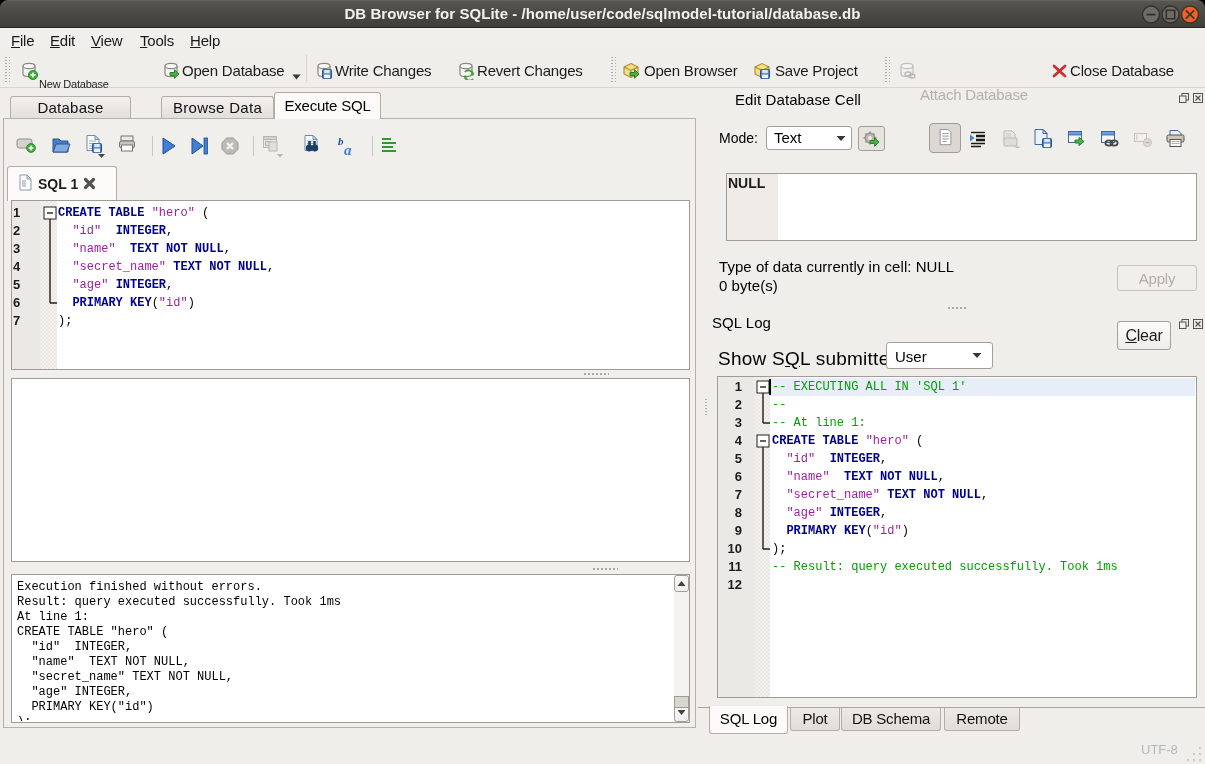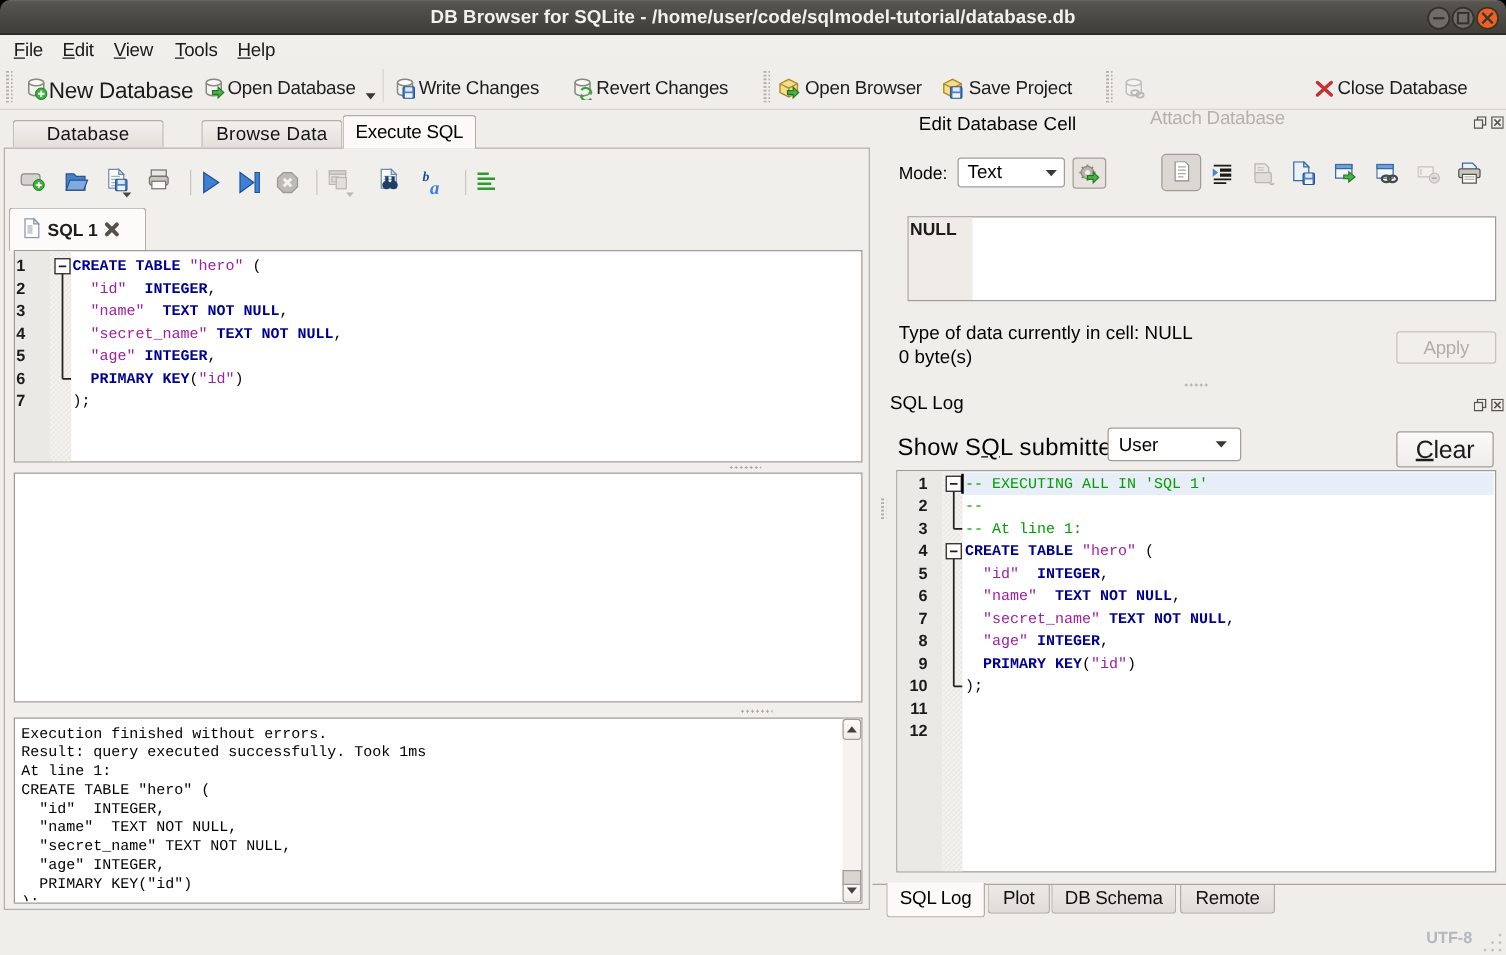--- a/index.html
+++ b/index.html
@@ -87,21 +87,21 @@
     <path d="M9 0.5 l4 4 h-4 z" fill="#d7e2f0" stroke="#6e8cb0" stroke-width="1"></path>
     <path d="M3 6 h7 M3 8.5 h7 M3 11 h7 M3 13.5 h5" stroke="#9ab0c8" stroke-width="1"></path>
   </g>
 </defs>
 </svg>
 
 <svg class="abs" style="left:20px;top:62px;" width="18" height="18" viewBox="0 0 18 18">
   <use href="#cyl" x="1" y="0"></use>
     <use href="#plusg" x="8" y="8"></use>
 </svg>
-<div class="abs" style="left:39px;top:62px;font-size:18px;color:#1c1c1c;letter-spacing:-0.2px;">New Database</div>
+<div class="abs" style="left:39px;top:78px;font-size:11px;color:#1c1c1c;letter-spacing:-0.2px;">New Database</div>
 
 <svg class="abs" style="left:162px;top:62px;" width="18" height="18" viewBox="0 0 18 18">
   <use href="#cyl" x="1" y="0"></use>
     <use href="#arrowg" x="7" y="7"></use>
 </svg>
 <div class="abs" style="left:182px;top:62px;font-size:15px;color:#1c1c1c;letter-spacing:-0.2px;">Open Database</div>
 <svg class="abs" style="left:292px;top:74px;" width="9" height="6" viewBox="0 0 9 6">
   <path d="M0.5 0.5 h8 l-4 5 z" fill="#3a3833"></path>
 </svg>
 
@@ -385,22 +385,22 @@
   <rect x="14.5" y="0.5" width="9" height="9" fill="none" stroke="#55534e"></rect>
   <path d="M16.5 2.5 l5 5 M21.5 2.5 l-5 5" stroke="#55534e" stroke-width="1.2"></path>
 </svg>
 
 <div class="abs" style="left:718px;top:348px;font-size:19px;letter-spacing:0.25px;color:#000;">Show S<span style="text-decoration:underline">Q</span>L submitted by</div>
 <div class="abs combo" style="left:886px;top:342px;width:107px;height:27px;box-sizing:border-box;"></div>
 <div class="abs" style="left:895px;top:348px;font-size:15px;color:#000;">User</div>
 <svg class="abs" style="left:972px;top:352px;" width="10" height="7">
     <path d="M0.5 1 L9.5 1 L5 6 z" fill="#3a3833"></path>
   </svg>
-<div class="abs btn" style="left:1117px;top:345px;width:78px;height:29px;box-sizing:border-box;
-     font-size:20px;letter-spacing:-0.2px;color:#1c1c1c;text-align:center;line-height:28px;"><span style="text-decoration:underline">C</span>lear</div>
+<div class="abs btn" style="left:1117px;top:321px;width:54px;height:29px;box-sizing:border-box;
+     font-size:16px;letter-spacing:-0.2px;color:#1c1c1c;text-align:center;line-height:28px;"><span style="text-decoration:underline">C</span>lear</div>
 
 <div class="abs" style="left:717px;top:376px;width:480px;height:322px;background:#fff;
      border:1px solid #9f9b95;box-sizing:border-box;"></div>
 <div class="abs" style="left:718px;top:377px;width:36px;height:320px;background:#ebe9e5;"></div>
 <div class="abs checker" style="left:754px;top:377px;width:16px;height:320px;"></div>
 <div class="abs" style="left:770px;top:378px;width:425px;height:18px;background:#e8eef8;"></div>
 
 <div class="abs" style="left:718px;top:378px;width:24px;font-size:13px;font-weight:bold;
      color:#1b1b1b;line-height:18px;text-align:right;">1<br>2<br>3<br>4<br>5<br>6<br>7<br>8<br>9<br>10<br>11<br>12</div>
 
@@ -417,34 +417,34 @@
 <pre class="abs" style="left:772px;top:378px;font-size:12px;line-height:18px;color:#000;"><span class="c">-- EXECUTING ALL IN 'SQL 1'</span>
 <span class="c">--</span>
 <span class="c">-- At line 1:</span>
 <span class="k">CREATE</span> <span class="k">TABLE</span> <span class="s">"hero"</span> (
   <span class="s">"id"</span>  <span class="k">INTEGER</span>,
   <span class="s">"name"</span>  <span class="k">TEXT</span> <span class="k">NOT</span> <span class="k">NULL</span>,
   <span class="s">"secret_name"</span> <span class="k">TEXT</span> <span class="k">NOT</span> <span class="k">NULL</span>,
   <span class="s">"age"</span> <span class="k">INTEGER</span>,
   <span class="k">PRIMARY</span> <span class="k">KEY</span>(<span class="s">"id"</span>)
 );
-</pre>
+<span class="c">-- Result: query executed successfully. Took 1ms</span></pre>
 
 <div class="abs" style="left:698px;top:707px;width:507px;height:1px;background:#aaa69f;"></div>
 <div class="abs tab-s" style="left:790px;top:708px;width:50px;height:23px;font-size:15px;letter-spacing:-0.2px;
      text-align:center;line-height:22px;box-sizing:border-box;">Plot</div>
 <div class="abs tab-s" style="left:841px;top:708px;width:100px;height:23px;font-size:15px;letter-spacing:-0.2px;
      text-align:center;line-height:22px;box-sizing:border-box;">DB Schema</div>
 <div class="abs tab-s" style="left:944px;top:708px;width:76px;height:23px;font-size:15px;letter-spacing:-0.2px;
      text-align:center;line-height:22px;box-sizing:border-box;">Remote</div>
 <div class="abs" style="left:709px;top:706px;width:79px;height:28px;background:#fbfaf9;
      border:1px solid #b3afa8;border-top:none;border-radius:0 0 3px 3px;box-sizing:border-box;
      font-size:15px;letter-spacing:-0.2px;text-align:center;line-height:26px;color:#000;">SQL Log</div>
 
-<div class="abs" style="left:1141px;top:742px;font-size:13px;color:#b4b7be;font-weight:bold;">UTF-8</div>
+<div class="abs" style="left:1141px;top:742px;font-size:13px;color:#b4b7be;">UTF-8</div>
 <svg class="abs" style="left:1186px;top:746px;" width="17" height="17" viewBox="0 0 17 17">
   <g fill="#c4c0ba">
     <circle cx="14" cy="2" r="1.1"></circle>
       <circle cx="14" cy="8" r="1.1"></circle>
       <circle cx="8" cy="8" r="1.1"></circle>
     <circle cx="14" cy="14" r="1.1"></circle>
       <circle cx="8" cy="14" r="1.1"></circle>
       <circle cx="2" cy="14" r="1.1"></circle>
   </g>
 </svg>

